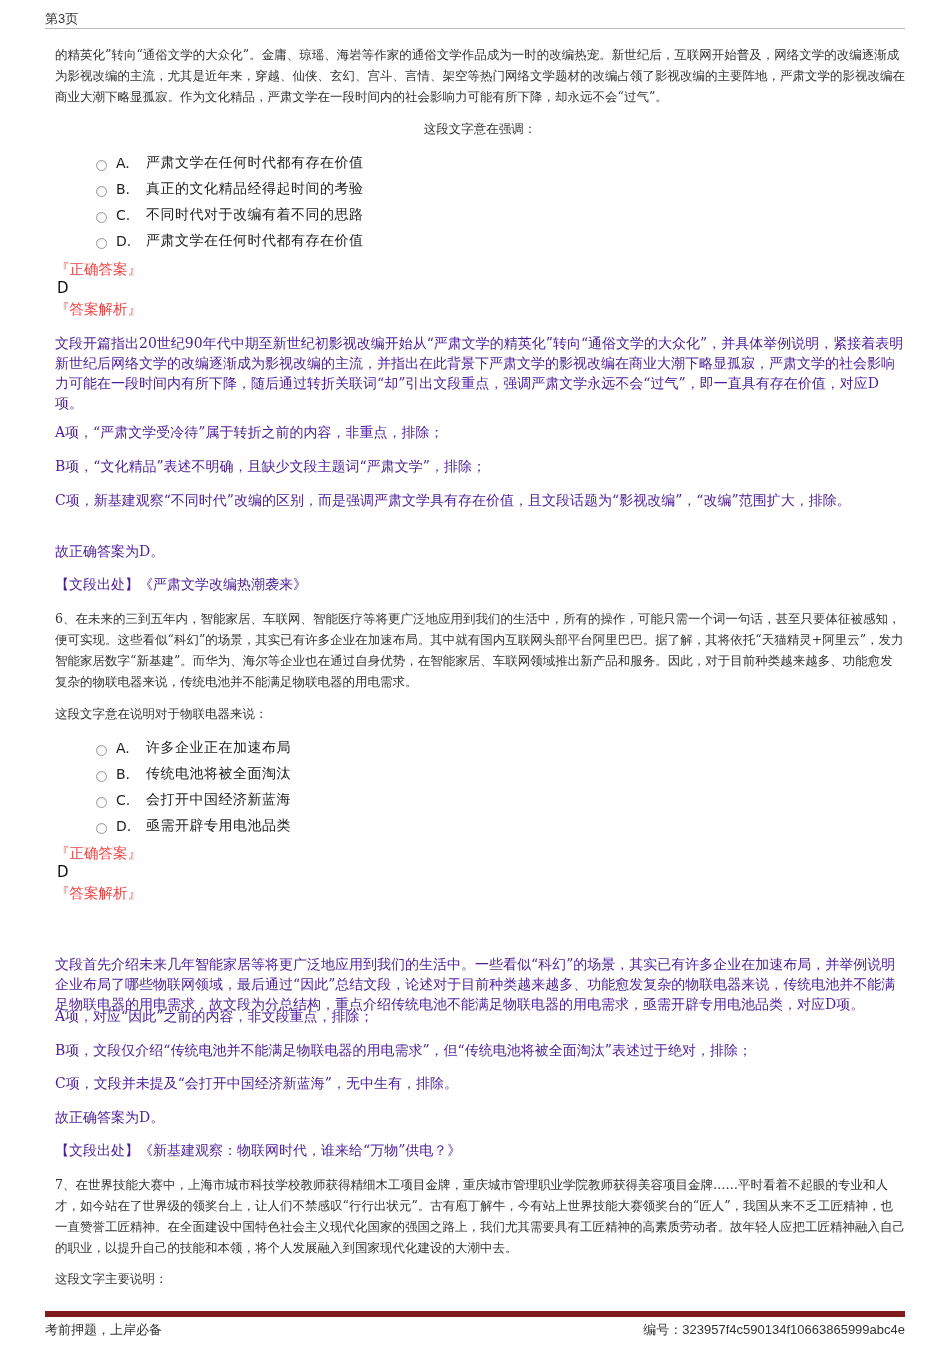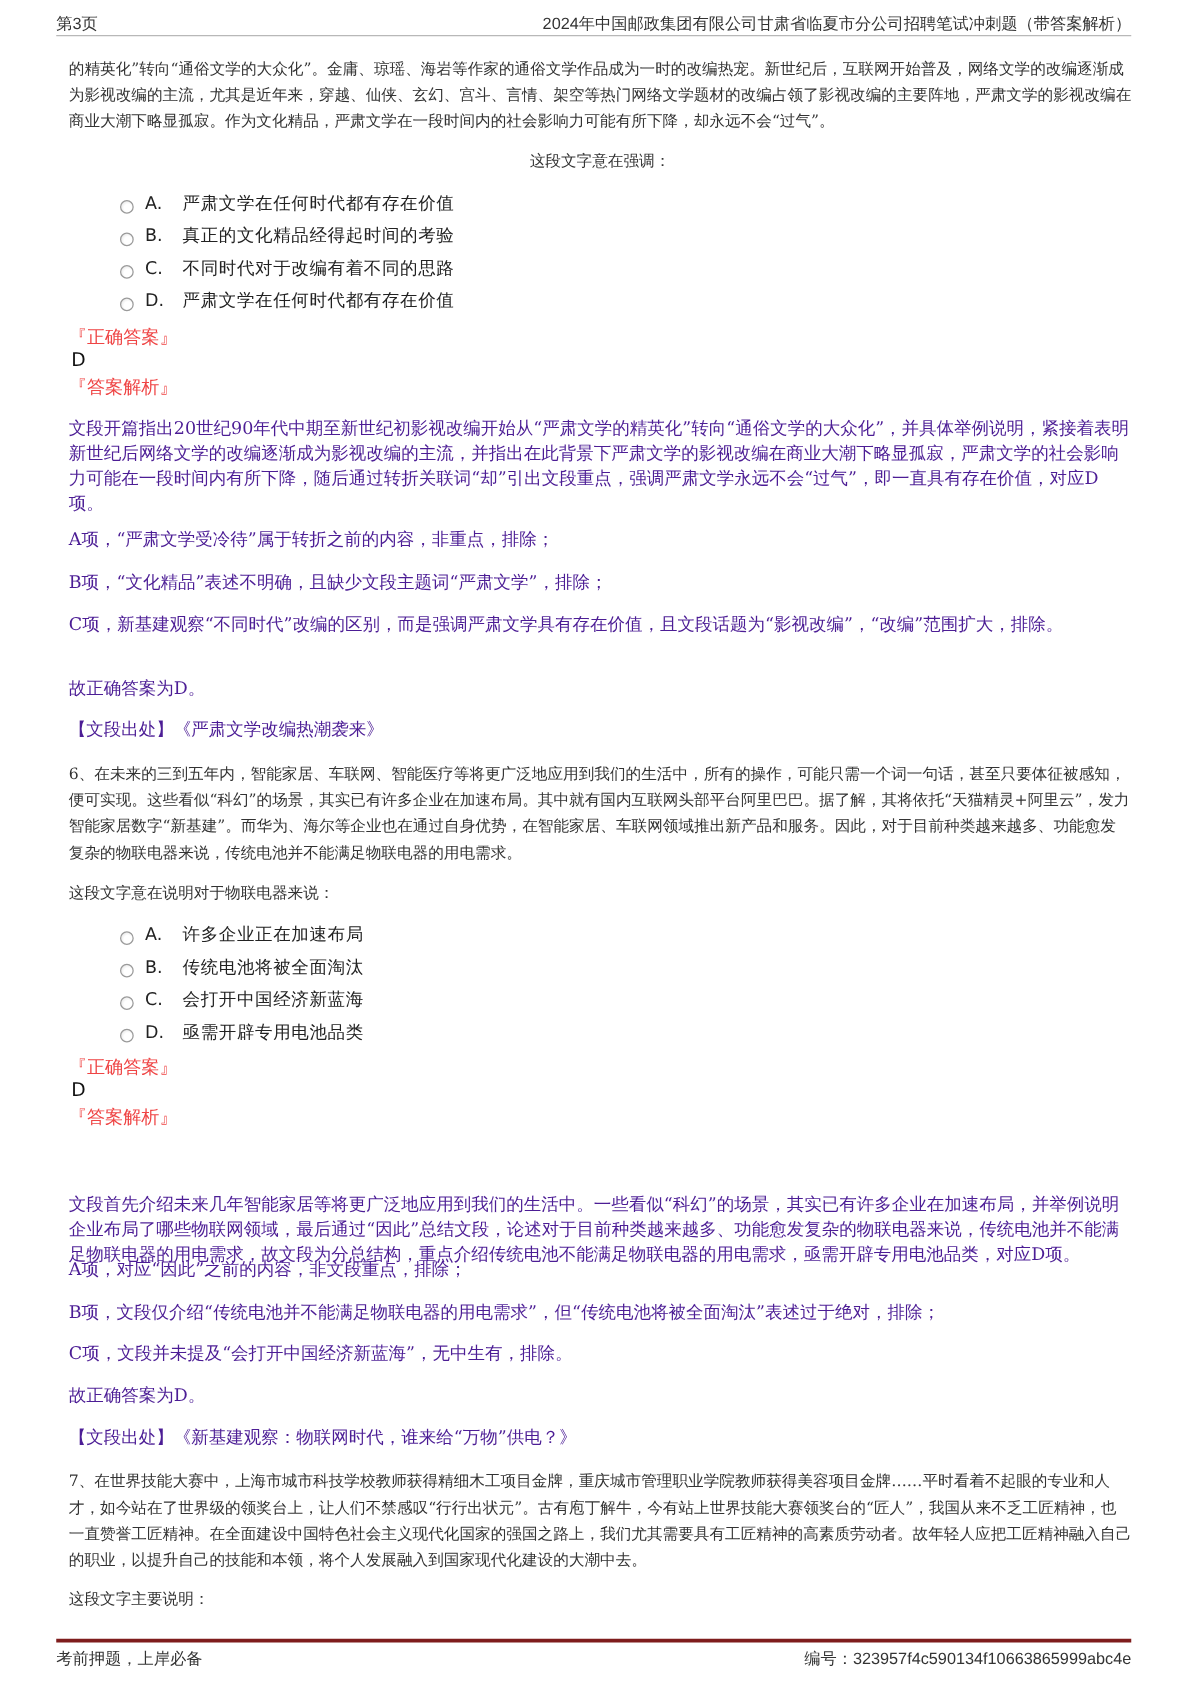--- a/index.html
+++ b/index.html
@@ -4,21 +4,21 @@
 <style>
   html, body { margin: 0; padding: 0; background: #ffffff; }
   body { width: 950px; height: 1345px; position: relative; overflow: hidden;
          font-family: "DejaVu Sans", sans-serif; color: #222; }
   .header { position: absolute; left: 45px; right: 45px; top: 8px; height: 20px;
             border-bottom: 1px solid #b8b8b8; font-size: 13px; color: #333;
             font-family: "Liberation Sans", sans-serif; }
   .header .left { position: absolute; left: 0; top: 2px; }
   .header .right { position: absolute; right: 0; top: 2px; }
   .footer { position: absolute; left: 45px; right: 45px; top: 1311px; height: 22px;
-            border-top: 3px solid #7f1d1d; font-size: 13px; color: #333;
+            border-top: 6px solid #7f1d1d; font-size: 13px; color: #333;
             font-family: "Liberation Sans", sans-serif; }
   .footer .left { position: absolute; left: 0; top: 4px; }
   .footer .right { position: absolute; right: 0; top: 4px; }
   .block { position: absolute; left: 55px; width: 850px; }
   .passage { font-size: 12.5px; line-height: 21px; color: #333;
              font-family: "DejaVu Serif", serif; }
   .prompt { font-size: 12.5px; color: #333; font-family: "DejaVu Serif", serif; }
   .options { position: absolute; left: 96px; }
   .option { height: 26px; font-size: 14px; color: #222; display: flex; align-items: center; }
   .radio { width: 9px; height: 9px; border: 1px solid #9a9a9a; border-radius: 50%;
@@ -27,21 +27,20 @@
   .opt-text { font-family: "DejaVu Serif", serif; letter-spacing: 0.5px; }
   .label { font-size: 14.5px; color: #ef4444; font-family: "DejaVu Serif", serif; }
   .answer { font-size: 15px; color: #111; font-family: "DejaVu Sans", sans-serif; }
   .analysis { font-size: 14px; line-height: 20px; color: #4c1d95; font-family: "DejaVu Serif", serif; }
 </style>
 </head>
 <body>
 
 <div class="header">
   <span class="left">第3页</span>
-  <span class="right">2024年中国邮政集团有限公司甘肃省临夏市分公司招聘笔试冲刺题（带答案解析）</span>
 </div>
 
 <div class="block passage" style="top:44px;">的精英化”转向“通俗文学的大众化”。金庸、琼瑶、海岩等作家的通俗文学作品成为一时的改编热宠。新世纪后，互联网开始普及，网络文学的改编逐渐成为影视改编的主流，尤其是近年来，穿越、仙侠、玄幻、宫斗、言情、架空等热门网络文学题材的改编占领了影视改编的主要阵地，严肃文学的影视改编在商业大潮下略显孤寂。作为文化精品，严肃文学在一段时间内的社会影响力可能有所下降，却永远不会“过气”。</div>
 <div class="block prompt" style="top:121px;text-align:center;">这段文字意在强调：</div>
 
 <div class="options" style="top:150px;">
   <div class="option">
     <span class="radio"></span>
     <span class="opt-letter">A.</span>
     <span class="opt-text">严肃文学在任何时代都有存在价值</span>

